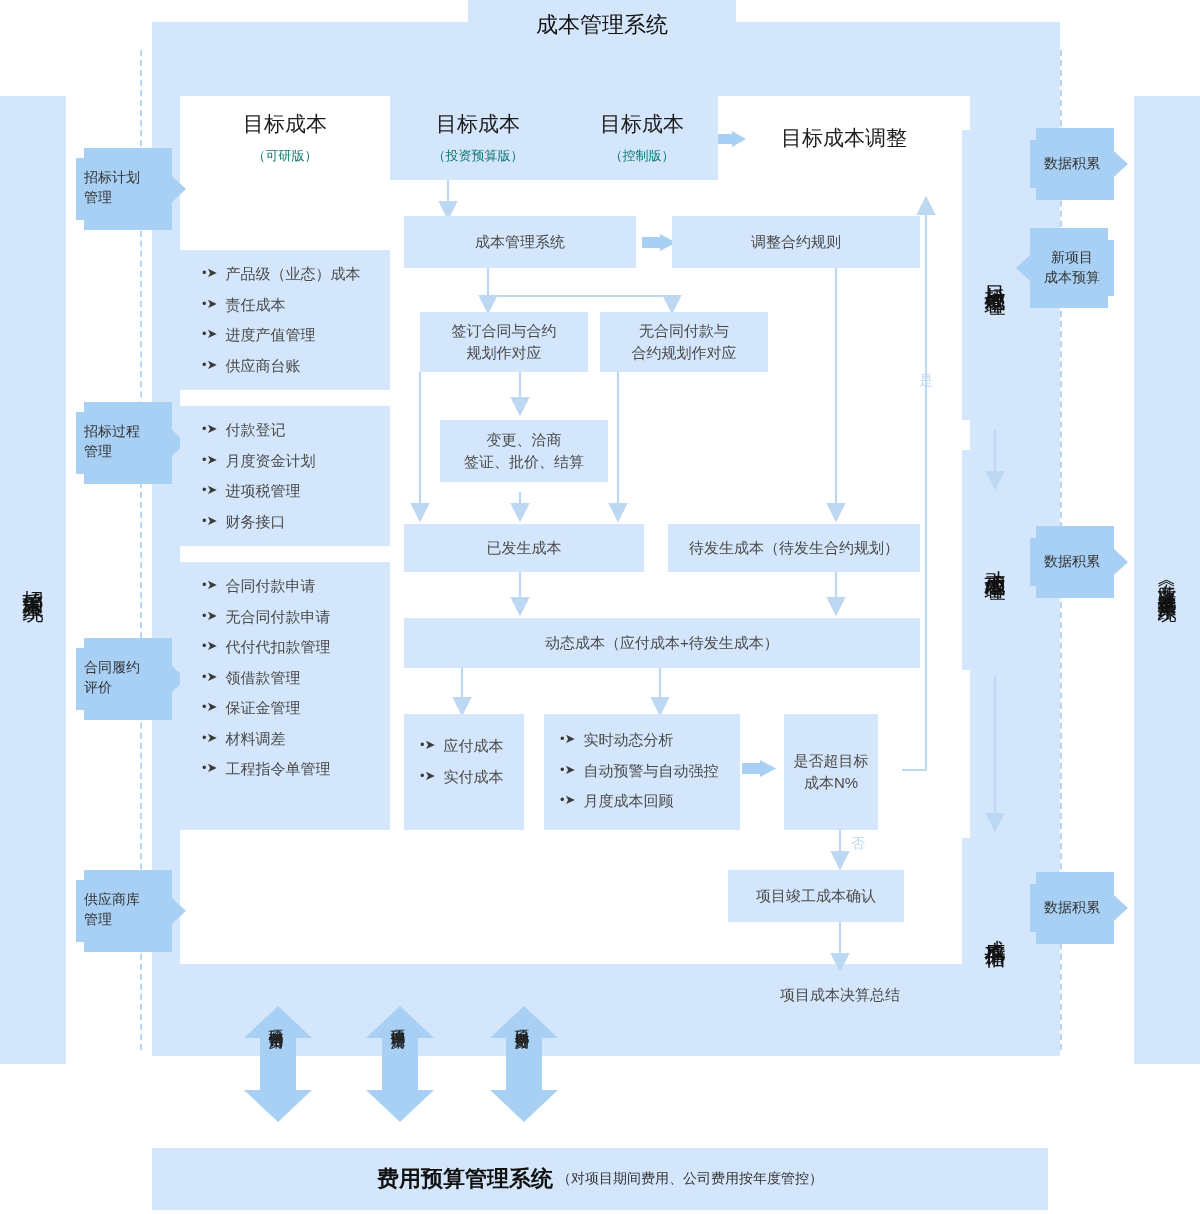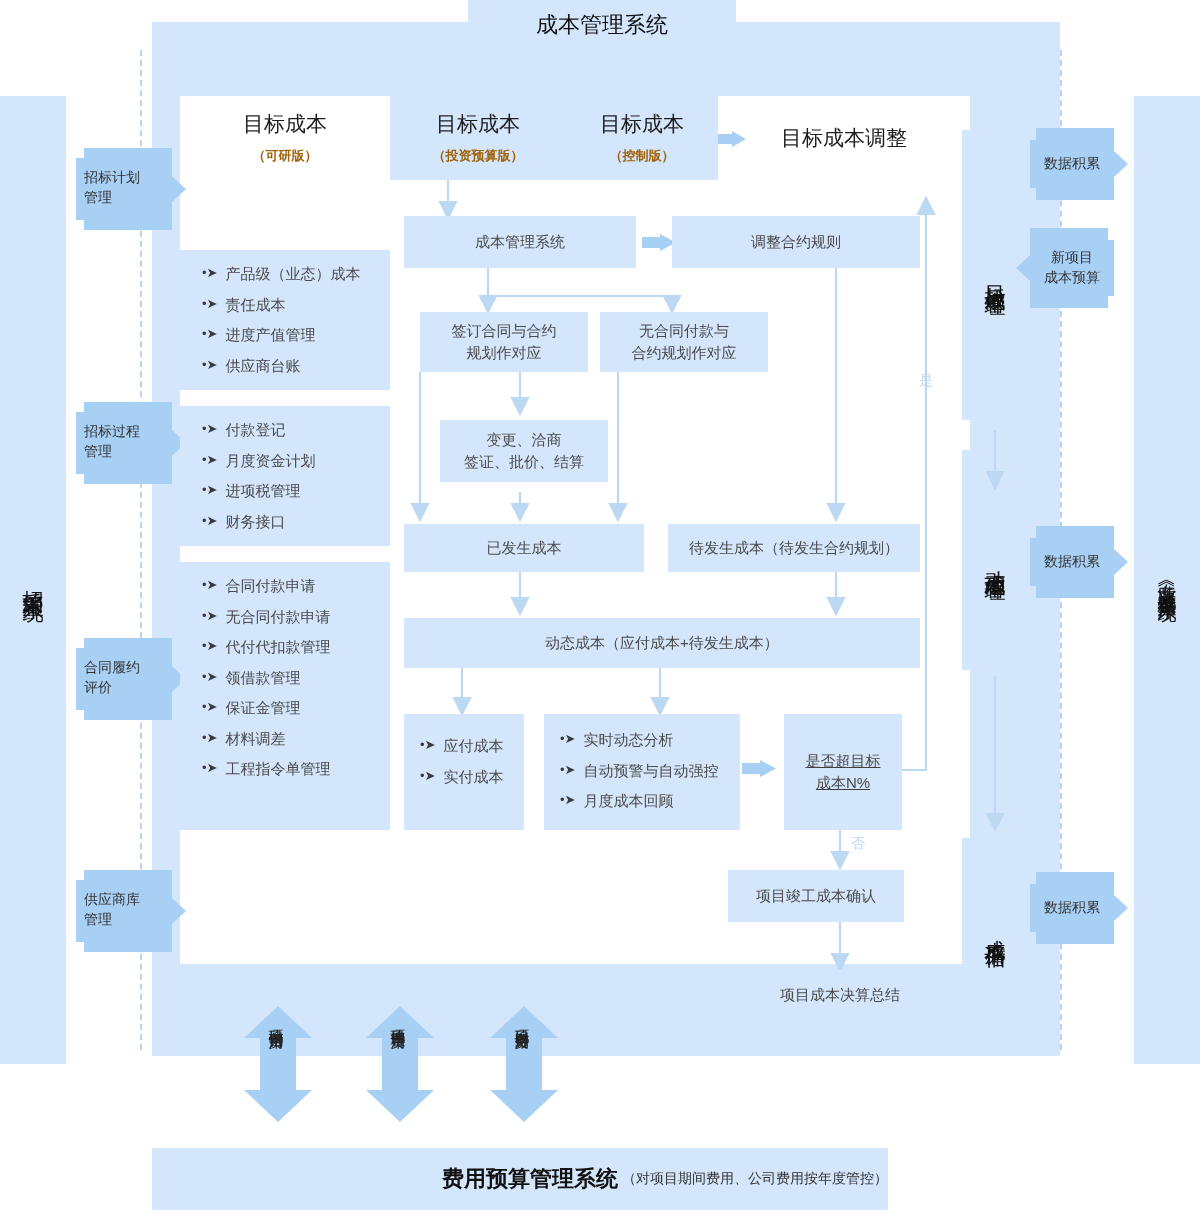--- a/index.html
+++ b/index.html
@@ -26,21 +26,21 @@
 
   
   .blist{position:absolute;box-sizing:border-box;padding:14px 0 14px 22px;}
   .blist .li{display:flex;align-items:flex-start;margin:0 0 11px 0;font-size:15px;color:#4a4a4a;line-height:1.3;}
   .blist .li:last-child{margin-bottom:0;}
   .bicon{flex:0 0 auto;margin-right:8px;margin-top:1px;color:#3a3a3a;font-size:13px;line-height:1.3;}
 
   
   .costbox{position:absolute;box-sizing:border-box;display:flex;flex-direction:column;align-items:center;justify-content:center;}
   .costbox .t1{font-size:21px;color:#1d1d1d;line-height:1.25;}
-  .costbox .t2{font-size:13px;color:#a16207;margin-top:9px;font-weight:bold;}
+  .costbox .t2{font-size:13px;color:#0f766e;margin-top:9px;}
 
   .notchR{position:absolute;width:0;height:0;border-top:13px solid transparent;border-bottom:13px solid transparent;border-left:14px solid #a8d0f5;}
   .notchL{position:absolute;width:0;height:0;border-top:13px solid transparent;border-bottom:13px solid transparent;border-right:14px solid #a8d0f5;}
   .earT{position:absolute;background:#a8d0f5;}
   .earB{position:absolute;background:#a8d0f5;}
 
   
   .dbl{position:absolute;}
   .dblLabel{position:absolute;writing-mode:vertical-rl;text-orientation:upright;font-size:15px;color:#222;letter-spacing:1px;}
 
@@ -371,21 +371,21 @@
     <div class="li">
         <span class="bicon">•➤</span>
         <span>自动预警与自动强控</span>
       </div>
     <div class="li">
         <span class="bicon">•➤</span>
         <span>月度成本回顾</span>
       </div>
   </div>
 
-  <div class="blk lt ctr" style="left:784px;top:714px;width:118px;height:116px;text-decoration:underline;">
+  <div class="blk lt ctr" style="left:784px;top:714px;width:94px;height:116px;">
     <span class="txt" style="white-space:pre-line;">是否超目标
 成本N%</span>
   </div>
 
   <div class="blk lt ctr" style="left:728px;top:970px;width:224px;height:50px;">
     <span class="txt">项目成本决算总结</span>
   </div>
 
   <div class="blk lt ctr" style="left:728px;top:870px;width:176px;height:52px;">
     <span class="txt">项目竣工成本确认</span>
@@ -405,18 +405,18 @@
     <div class="dblLabel" style="left:34px;top:14px;height:96px;">项目管理费用</div>
   </div>
 
   <div class="dbl" style="left:478px;top:1004px;width:92px;height:120px;">
     <svg width="92" height="120" viewBox="0 0 92 120">
       <path d="M46,2 L80,34 L64,34 L64,86 L80,86 L46,118 L12,86 L28,86 L28,34 L12,34 Z" fill="#a8d0f5"></path>
     </svg>
     <div class="dblLabel" style="left:34px;top:14px;height:96px;">项目财务费用</div>
   </div>
 
-  <div class="footer lt" style="left:152px;top:1148px;width:736px;height:62px;justify-content:flex-end;">
+  <div class="footer lt" style="left:152px;top:1148px;width:896px;height:62px;">
     <span class="fa">费用预算管理系统</span>
     <span class="fb">（对项目期间费用、公司费用按年度管控）</span>
   </div>
 
 </div>
 
 </body></html>

